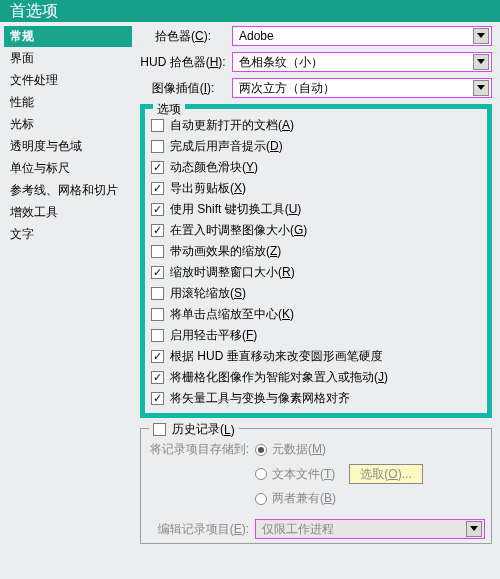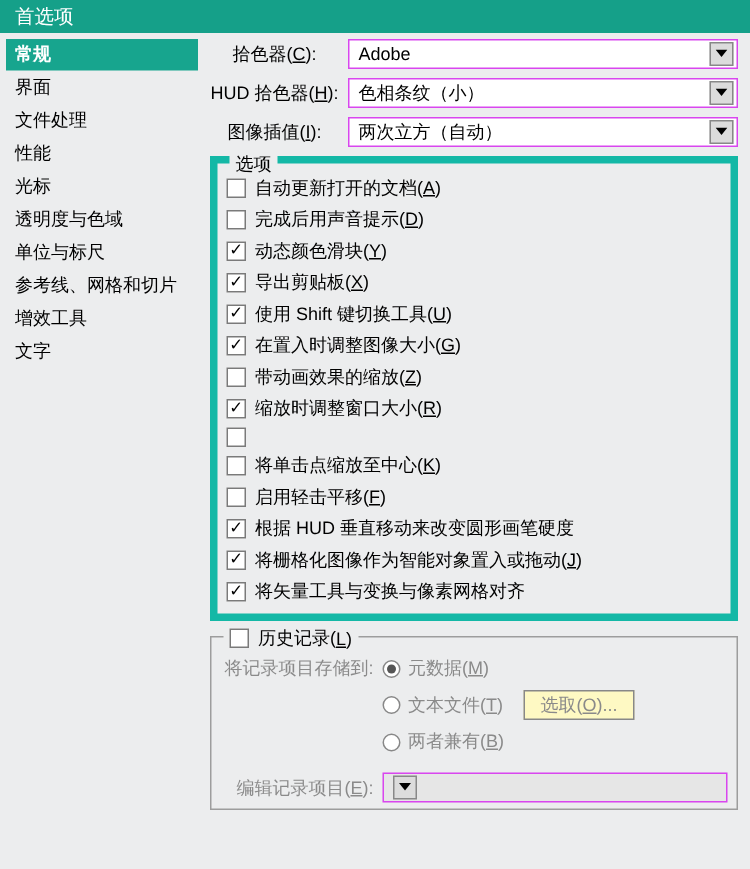--- a/index.html
+++ b/index.html
@@ -10,21 +10,21 @@
     background: #ecedee;
     color: #000;
     width: 500px;
     height: 579px;
     overflow: hidden;
   }
   .titlebar {
     background: #15a089;
     color: #fff;
     padding: 4px 10px;
-    font-size: 13px;
+    font-size: 16px;
     height: 22px;
     display: flex;
     align-items: center;
   }
   .main {
     display: flex;
     height: calc(100% - 22px);
   }
   .sidebar {
     width: 136px;
@@ -254,20 +254,21 @@
           <div class="check-row">
             <span class="checkbox"></span>
             <span>带动画效果的缩放(<span class="u">Z</span>)</span>
           </div>
           <div class="check-row">
             <span class="checkbox checked"></span>
             <span>缩放时调整窗口大小(<span class="u">R</span>)</span>
           </div>
           <div class="check-row">
             <span class="checkbox"></span>
+            <span>用滚轮缩放(<span class="u">S</span>)</span>
           </div>
           <div class="check-row">
             <span class="checkbox"></span>
             <span>将单击点缩放至中心(<span class="u">K</span>)</span>
           </div>
           <div class="check-row">
             <span class="checkbox"></span>
             <span>启用轻击平移(<span class="u">F</span>)</span>
           </div>
           <div class="check-row">
@@ -311,20 +312,21 @@
               <span class="disabled">两者兼有(<span class="u">B</span>)</span>
             </div>
           </div>
       </div>
 
       <div style="display:flex; align-items:center; margin-top:6px;">
         <div class="disabled" style="width:108px; text-align:right; padding-right:6px;">
           <span>编辑记录项目(</span><span class="u">E</span><span>):</span>
         </div>
         <div class="dropdown disabled" style="flex:1; background:#e6e6e6;">
+          <span class="dropdown-text">仅限工作进程</span>
           <span class="dropdown-btn">
             <svg width="8" height="6">
                 <polygon points="0,0 8,0 4,5" fill="#000"></polygon>
               </svg>
           </span>
         </div>
       </div>
     </div>
 
   </div>

